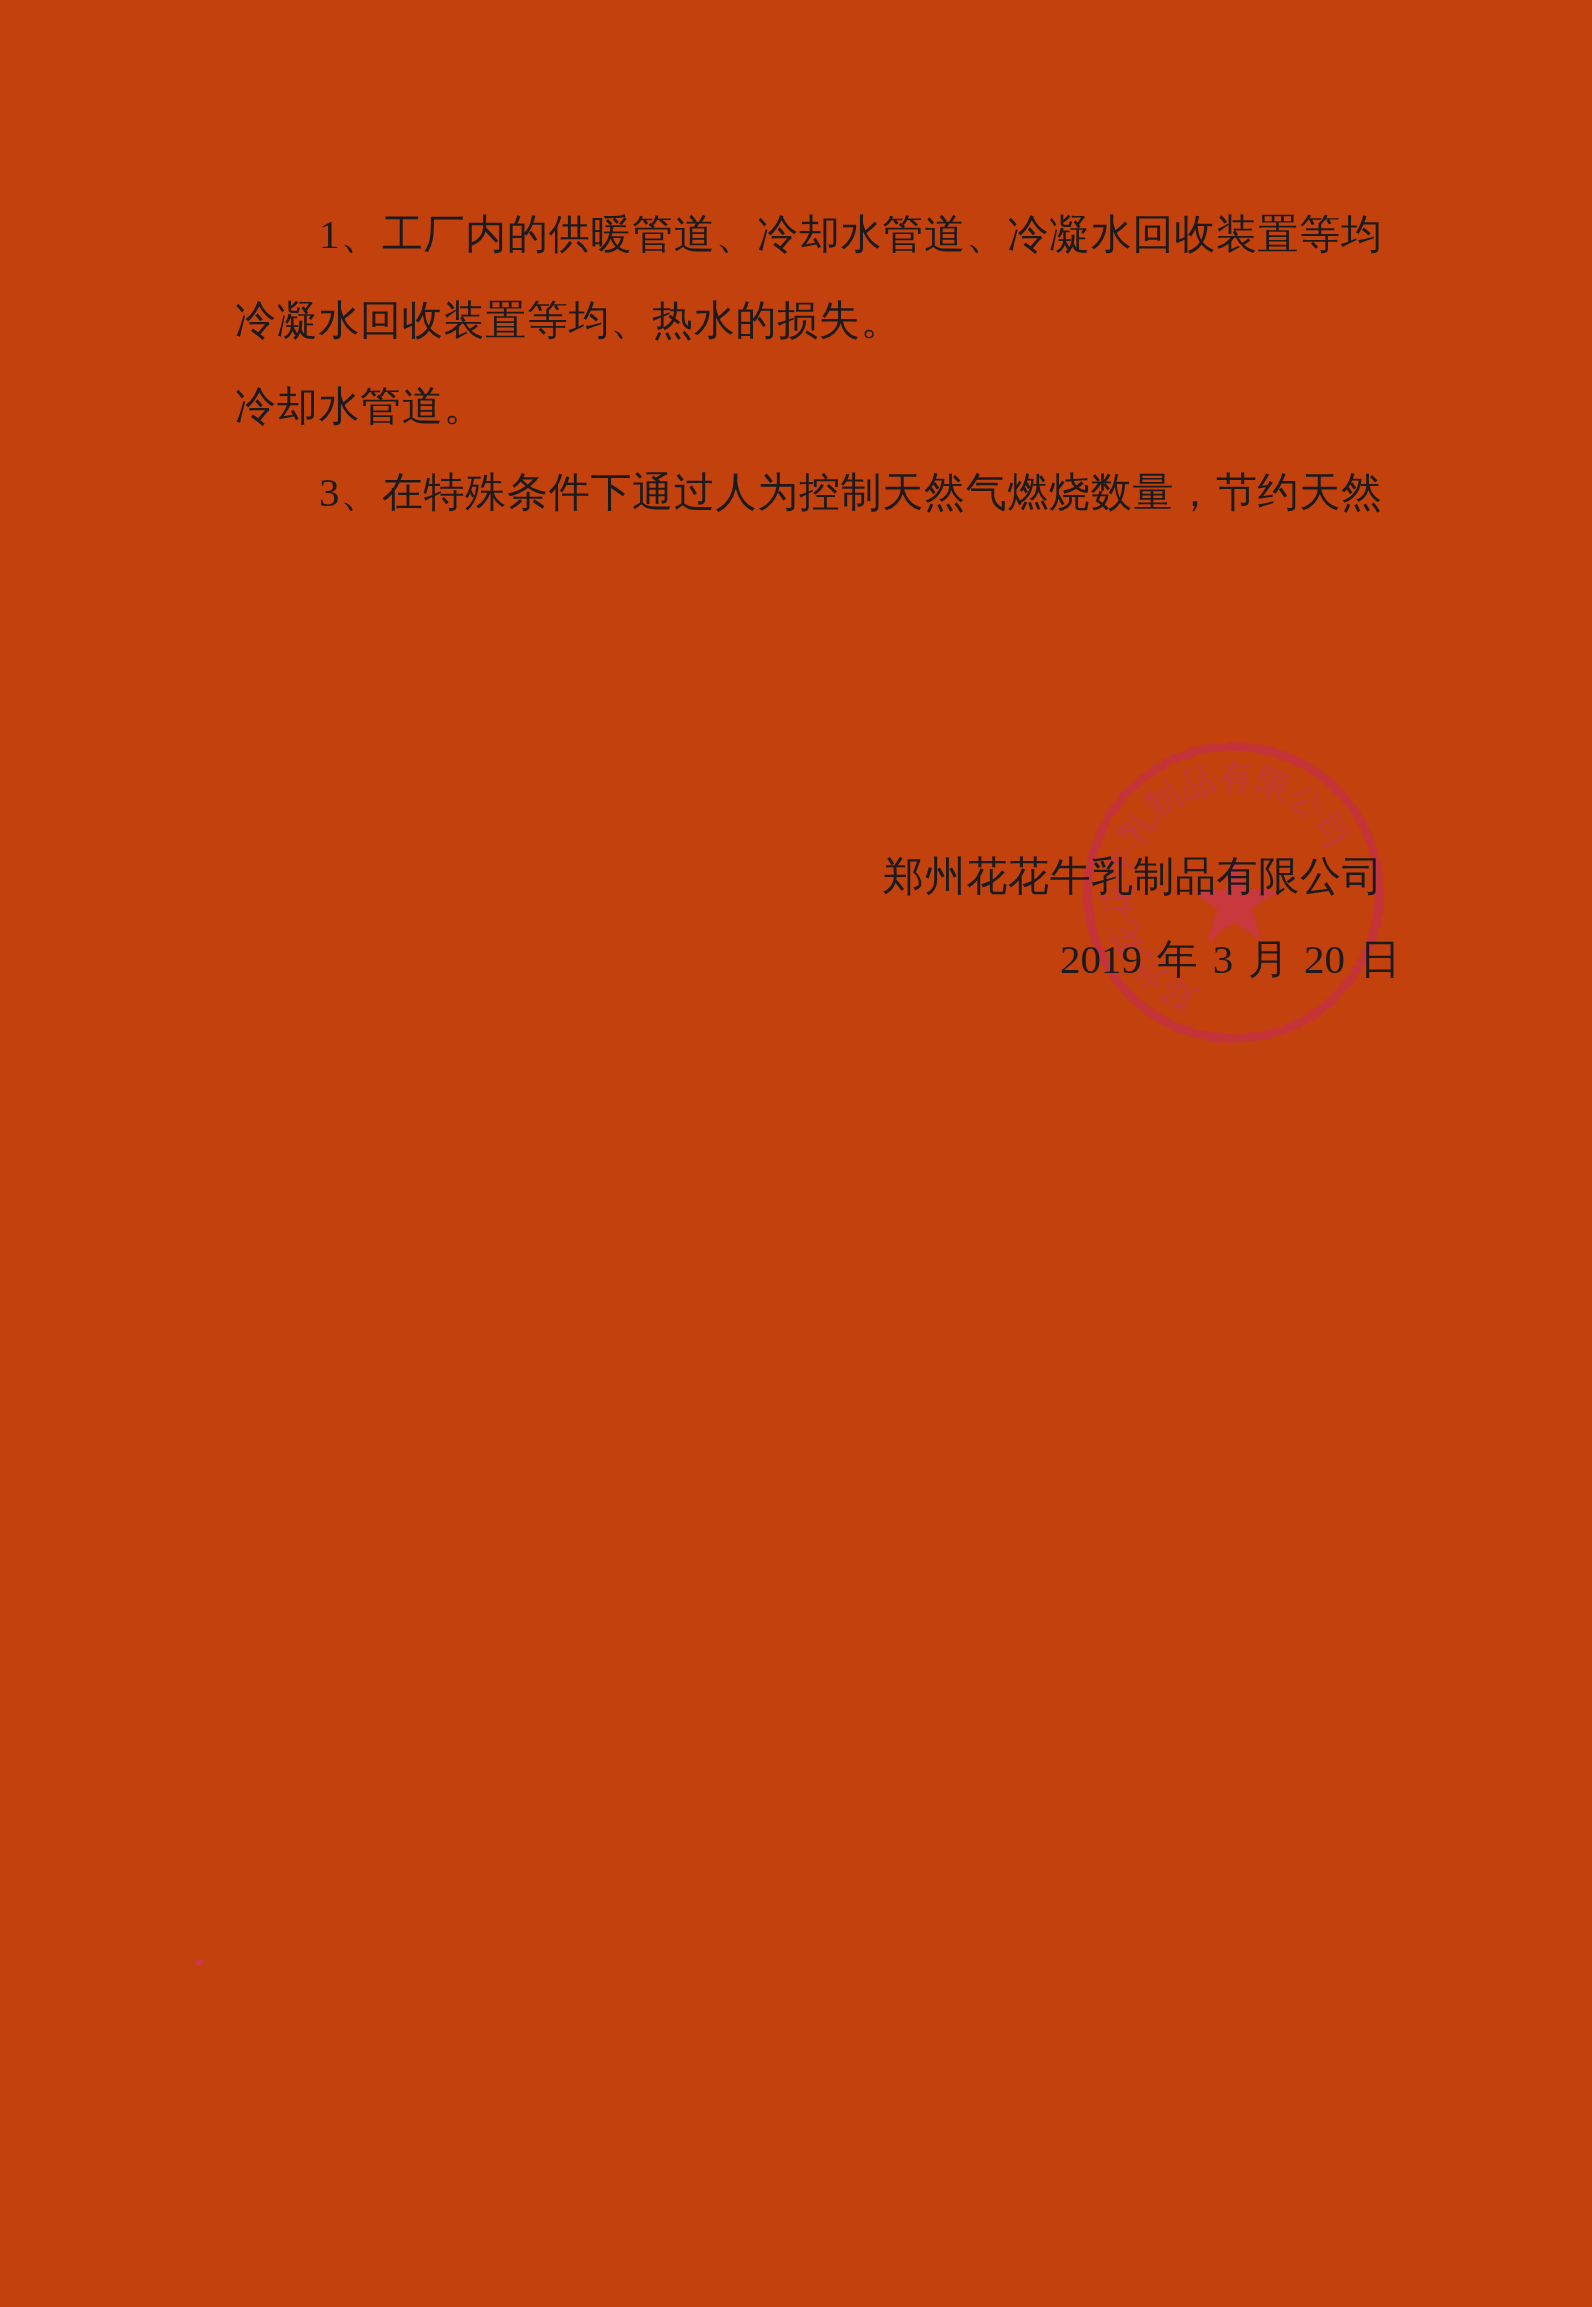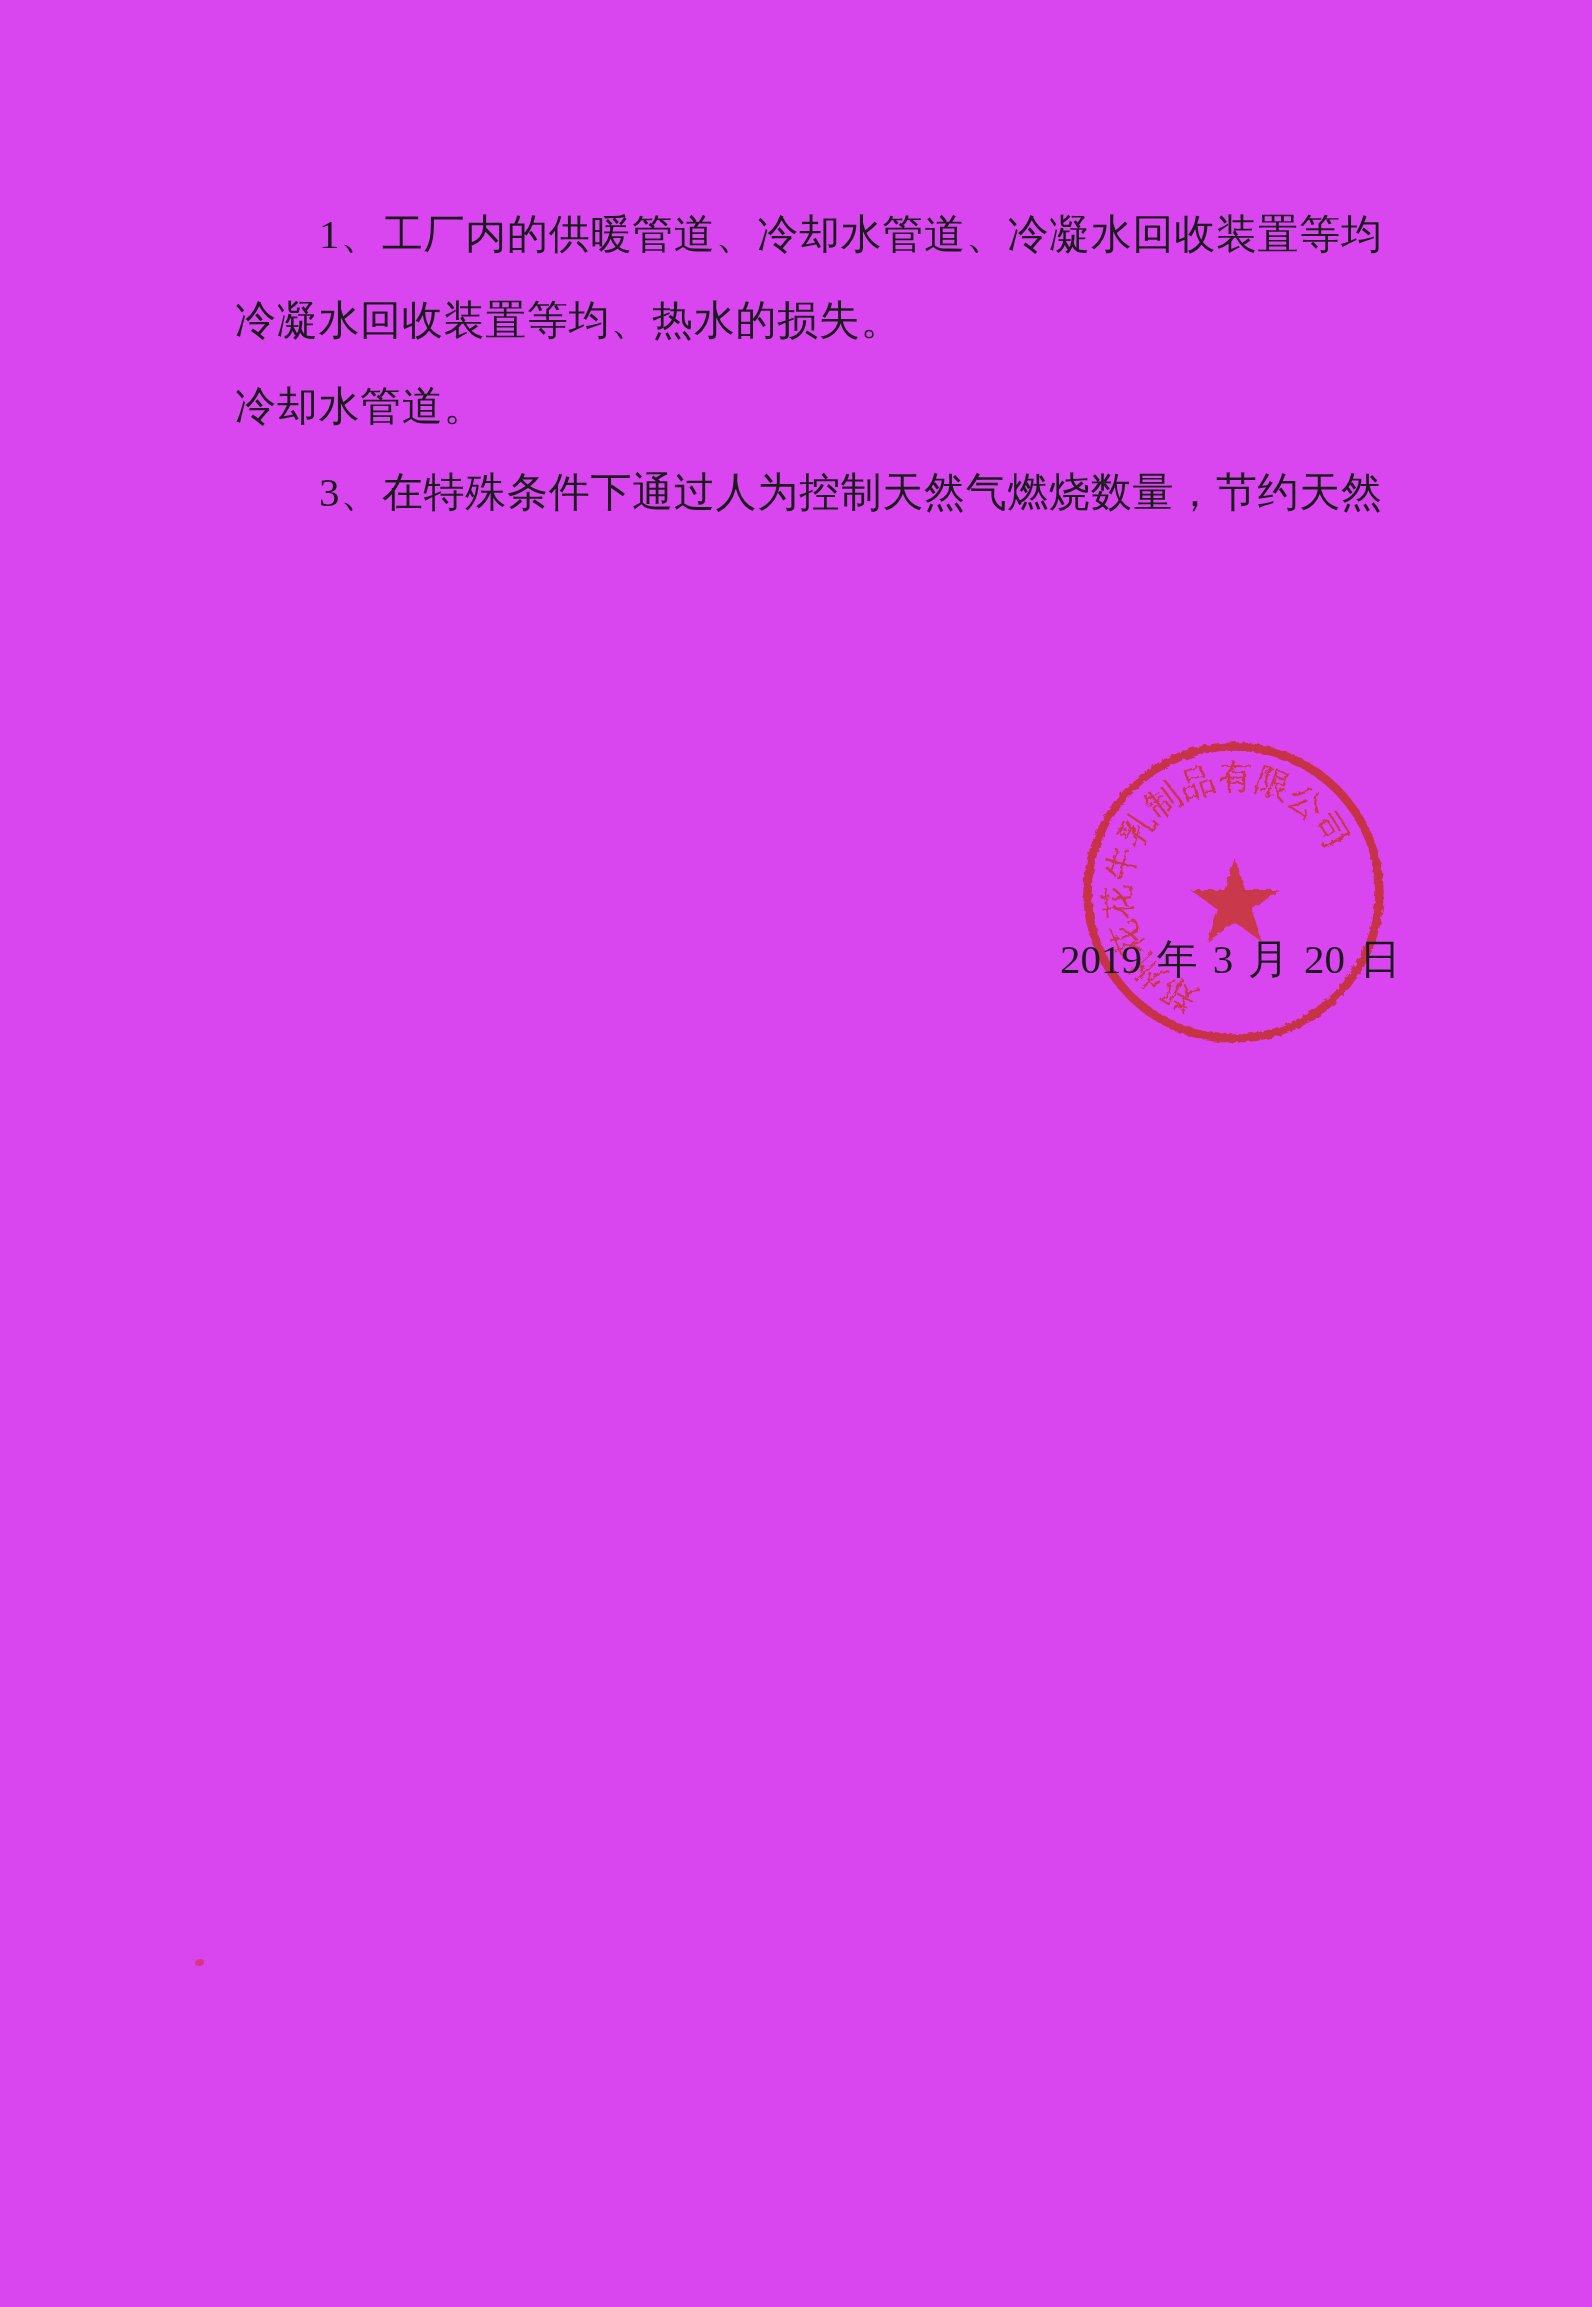--- a/index.html
+++ b/index.html
@@ -1,20 +1,20 @@
 <!DOCTYPE html>
 <html style="font-size:10.5px"><head>
 <meta charset="utf-8">
 <style>
   html,body{margin:0;padding:0;}
   body{background:#e8e8e8;}
   .page{
     position:relative;
     width:1592px;height:2307px;
-    background:#d946ef;
+    background:#c2410c;
     overflow:hidden;
     font-family:"Liberation Serif","DejaVu Serif",serif;
     color:#1b1b1e;
   }
   .body-text{
     position:absolute;
     left:235px;top:191px;
     width:1172px;
     font-size:41px;
     line-height:86px;
@@ -95,18 +95,19 @@
           <text transform="translate(125.1 92.2) rotate(-37.4)">制</text>
           <text transform="translate(176.7 64.9) rotate(-18.3)">品</text>
           <text transform="translate(234.5 56.0) rotate(0.8)">有</text>
           <text transform="translate(291.9 66.5) rotate(19.9)">限</text>
           <text transform="translate(342.8 95.2) rotate(39.0)">公</text>
           <text transform="translate(381.4 139.0) rotate(58.1)">司</text>
         </g>
     </g>
   </svg>
 
+  <div class="sig-company">郑州花花牛乳制品有限公司</div>
   <div class="sig-date">2019 年 3 月 20 日</div>
 
   <div class="ink-speck"></div>
 
 </div>
 
 
 </body></html>

